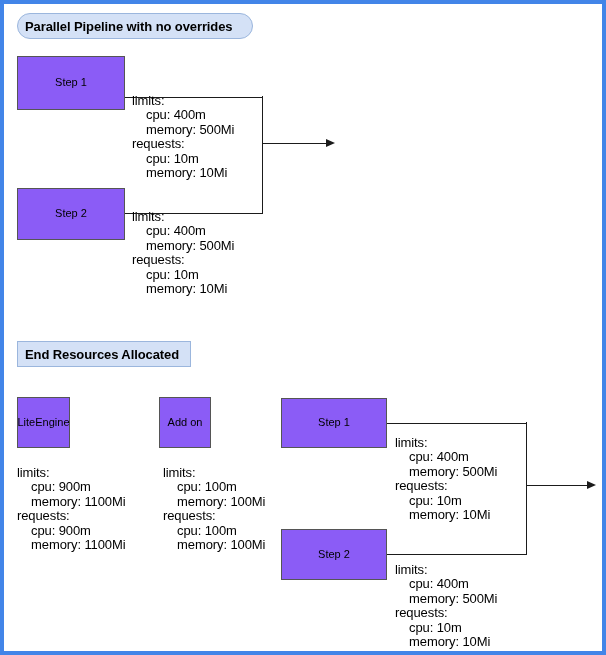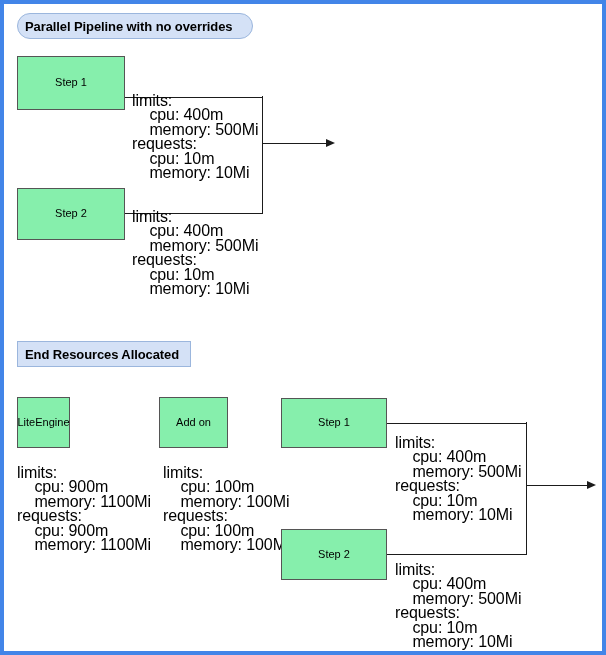--- a/index.html
+++ b/index.html
@@ -42,34 +42,34 @@
     line-height: 1;
     display: flex;
     align-items: center;
     padding-left: 7px;
     letter-spacing: -0.1px;
   }
   
   .node {
     position: absolute;
     box-sizing: border-box;
-    background: #86efac;
+    background: #8b5cf6;
     border: 1.6px solid #555555;
     display: flex;
     align-items: center;
     justify-content: center;
     text-align: center;
     font-size: 11px;
     color: #000000;
     line-height: 1.45;
   }
   
   .spec {
     position: absolute;
-    font-size: 16px;
+    font-size: 13px;
     line-height: 14.4px;
     color: #000000;
     white-space: pre;
     letter-spacing: -0.1px;
   }
   
   .hline {
     position: absolute;
     height: 0;
     border-top: 1.4px solid #1b1b1b;
@@ -136,21 +136,21 @@
     <span>Engine</span>
   </div>
 
   <div class="spec" style="left:17px; top:466px;">limits:
     cpu: 900m
     memory: 1100Mi
 requests:
     cpu: 900m
     memory: 1100Mi</div>
 
-  <div class="node" style="left:159px; top:397px; width:69px; height:51px;">
+  <div class="node" style="left:159px; top:397px; width:52px; height:51px;">
     <span>Add on</span>
   </div>
 
   <div class="spec" style="left:163px; top:466px;">limits:
     cpu: 100m
     memory: 100Mi
 requests:
     cpu: 100m
     memory: 100Mi</div>
 

